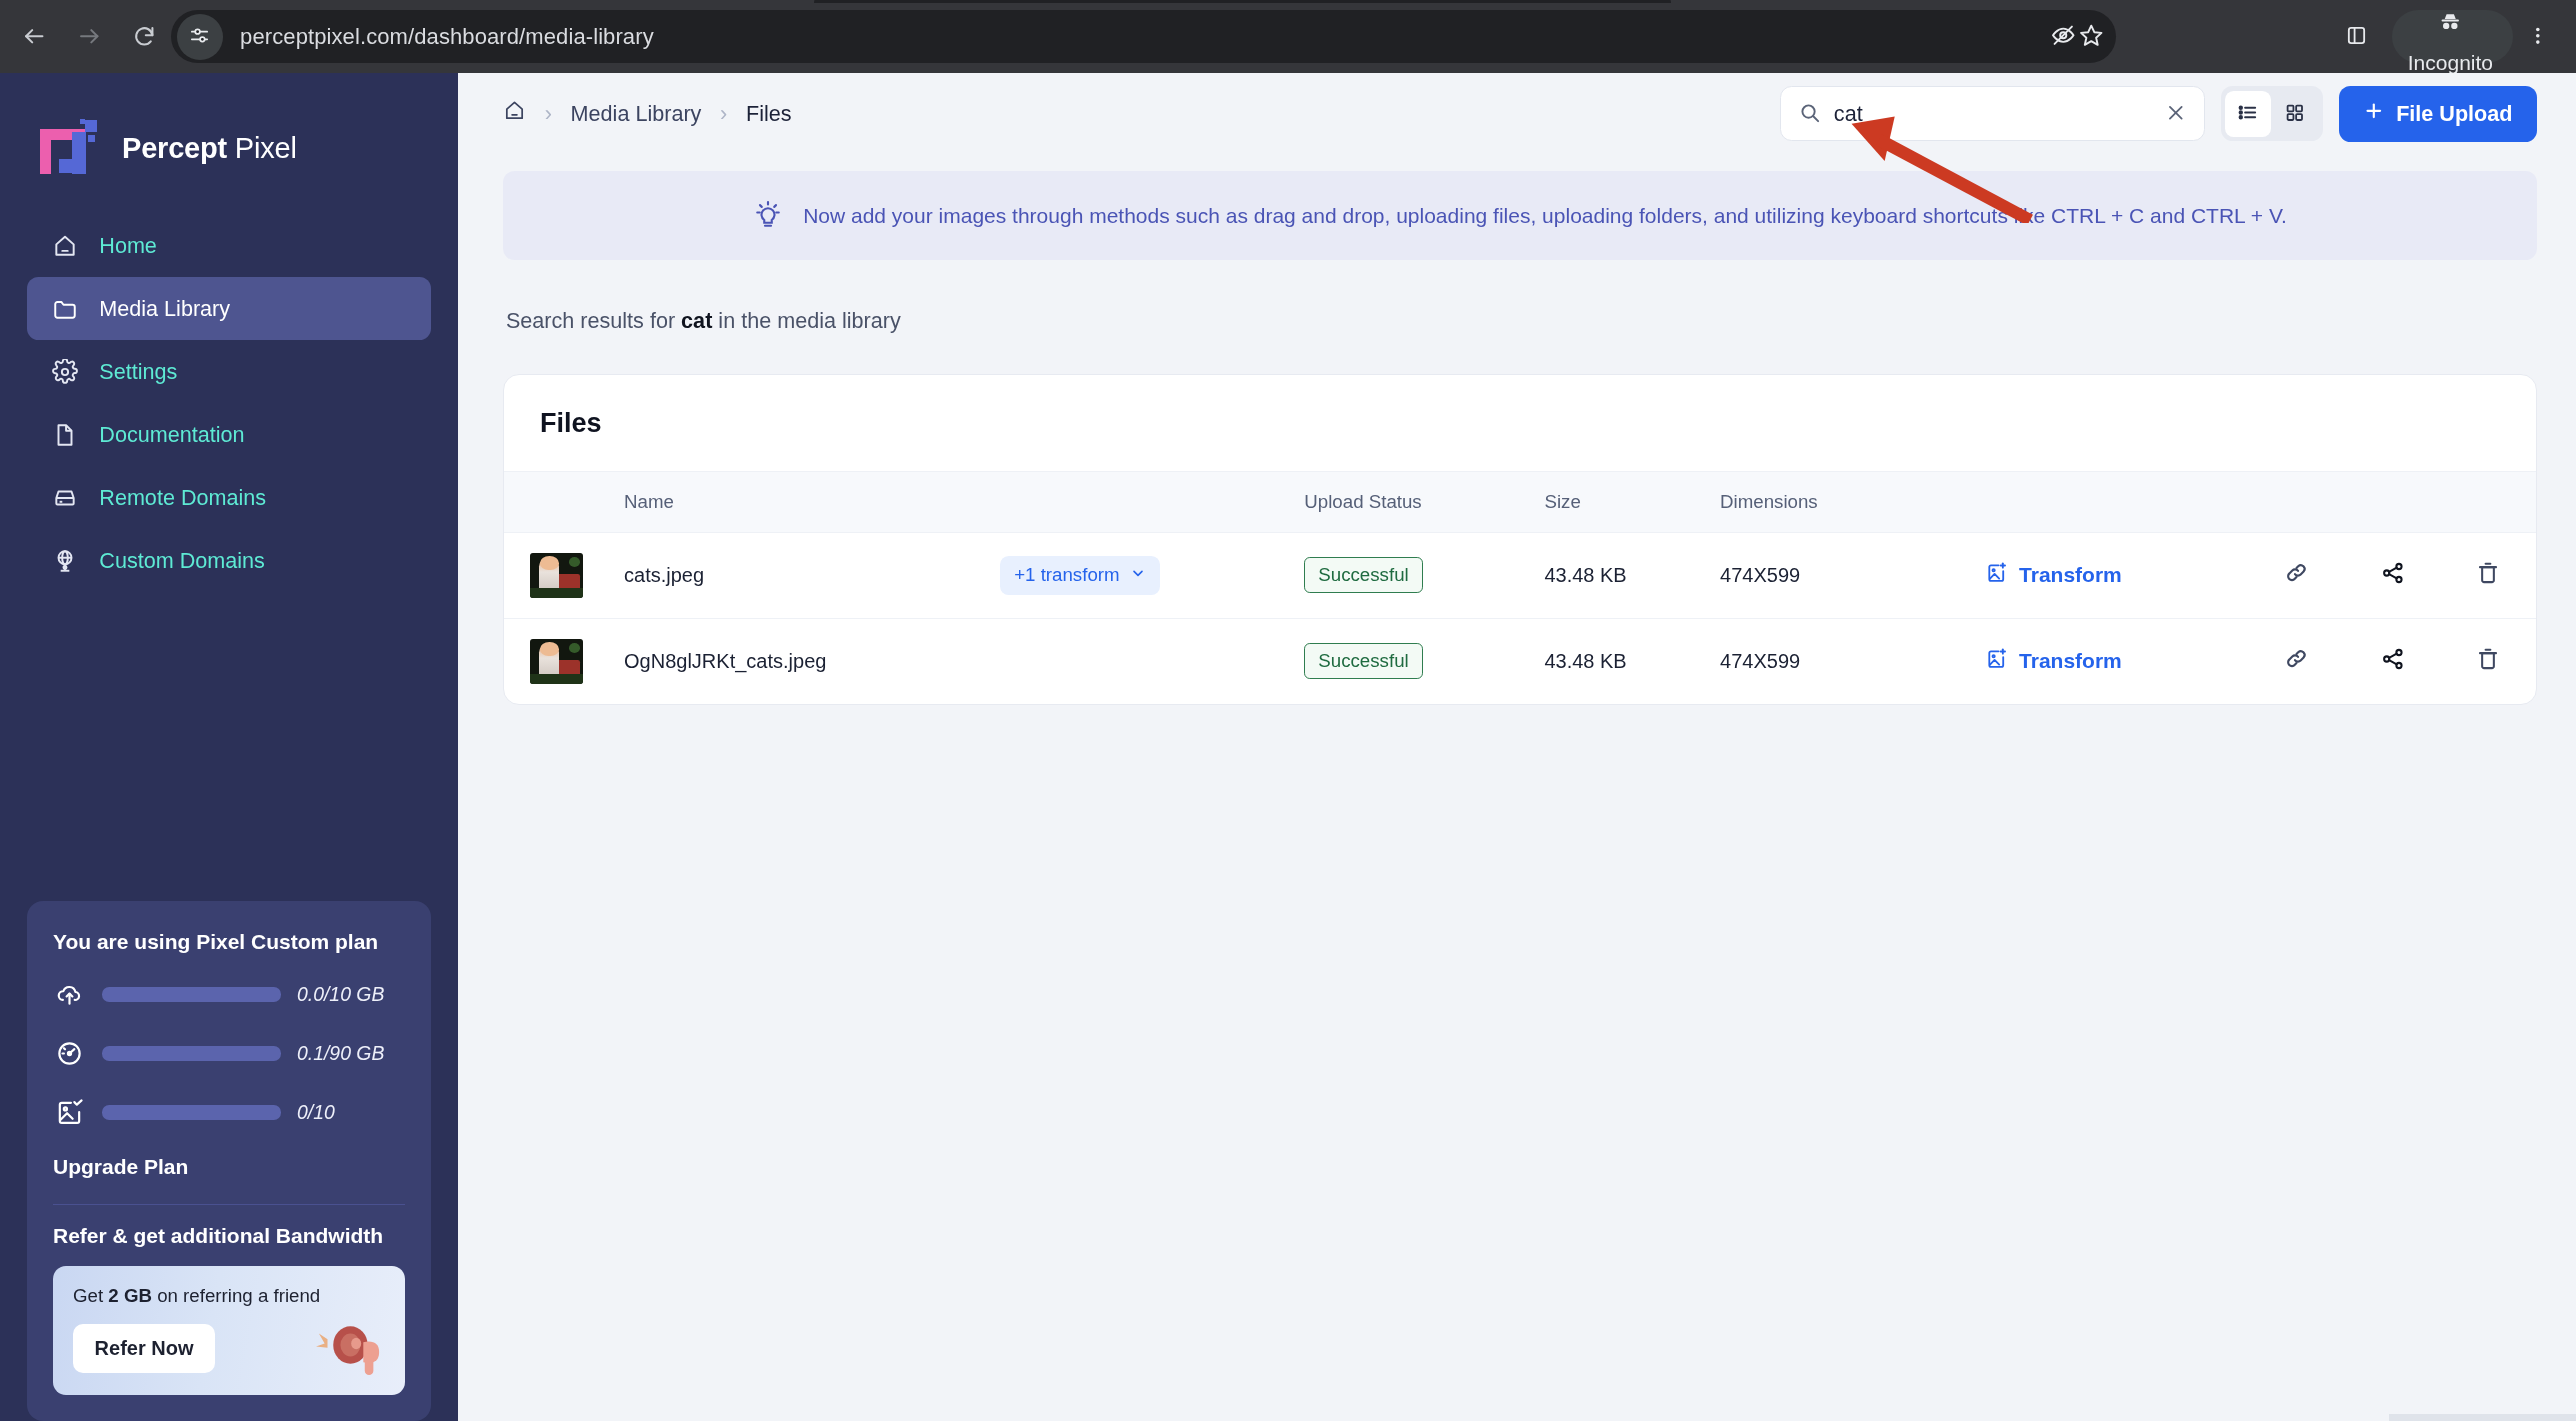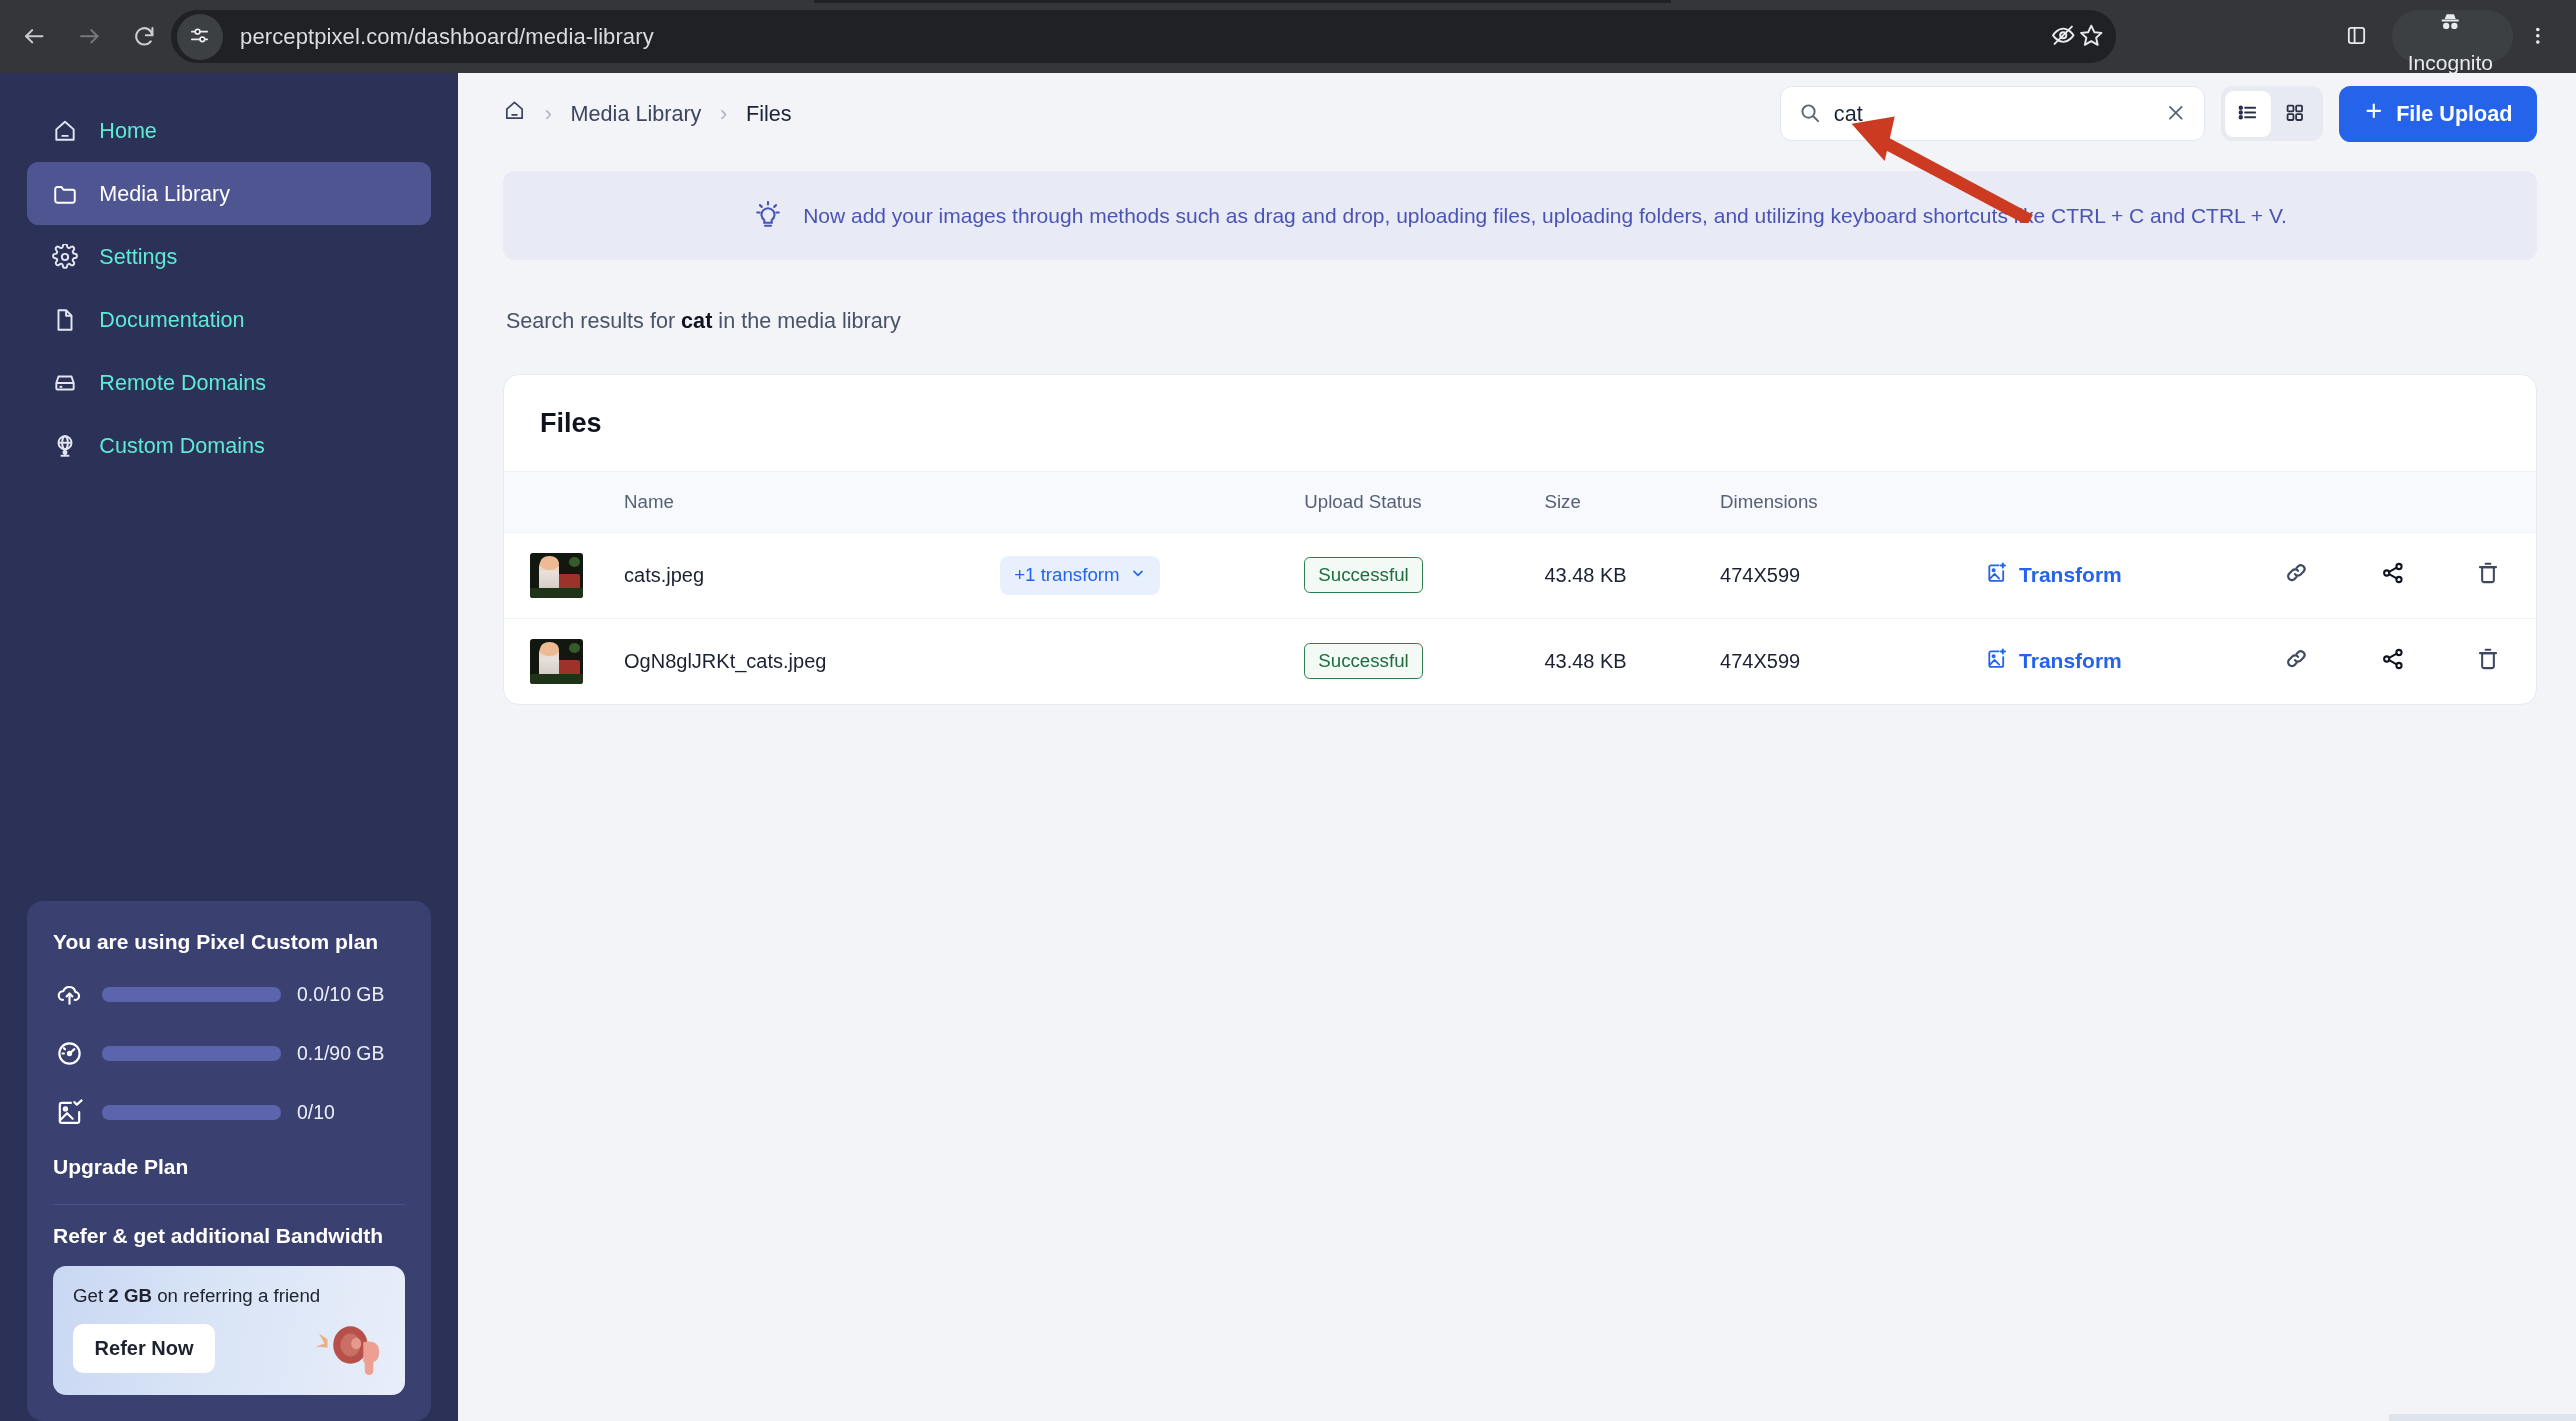--- a/index.html
+++ b/index.html
@@ -122,21 +122,21 @@
   }
   .nav-item.active { background: #4e5590; color: #ffffff; }
   .nav-item .ic { width: 32px; height: 32px; display: flex; align-items: center; justify-content: center; }
 
   .plan-card {
     margin: auto 27px 0 27px;
     background: #3a4070; border-radius: 16px;
     padding: 29px 26px 26px 26px;
   }
   .plan-title { color: #ffffff; font-size: 21px; font-weight: 700; margin-bottom: 24.5px; }
-  .meter-row { display: flex; align-items: center; gap: 16px; margin-bottom: 26px; }
+  .meter-row { display: flex; align-items: center; gap: 16px; margin-bottom: 26px; font-style: italic; }
   .meter-ic { width: 33px; height: 33px; flex: none; display:flex; align-items:center; justify-content:center; }
   .meter-bar {
     width: 179px; height: 14.4px; border-radius: 7.2px;
     background: #5b64ad;
   }
   .meter-val { color: #eef0fa; font-size: 19.4px; white-space: nowrap; }
   .upgrade { color: #ffffff; font-size: 21px; font-weight: 700; cursor: pointer; margin-top: 19px; }
   .divider { height: 1.4px; background: #4a5190; margin: 24.5px 0 18.7px 0; }
   .refer-title { color: #ffffff; font-size: 21px; font-weight: 700; margin-bottom: 18.7px; }
   .refer-box {
@@ -367,20 +367,33 @@
             <circle cx="12" cy="19" r="2"></circle>
           </svg>
       </span>
     </div>
   </div>
 </div>
 
 <div class="app">
 
   <aside class="sidebar">
+    <div class="brand">
+      <div class="brand-mark">
+        <div class="bm-pink"></div>
+          <div class="bm-blue-tall"></div>
+          <div class="bm-blue-mid"></div>
+        <div class="bm-blue-sq"></div>
+          <div class="bm-blue-dot"></div>
+          <div class="bm-blue-tiny"></div>
+      </div>
+      <div class="brand-text">
+        <b>Percept</b><i>&nbsp;</i><i>Pixel</i>
+      </div>
+    </div>
 
     <nav class="nav">
       <div class="nav-item">
         <span class="ic">
           <svg width="26" height="26" viewBox="0 0 24 24" fill="none" stroke="#e3e6f2" stroke-width="1.8" stroke-linecap="round" stroke-linejoin="round">
               <path d="M4 10.5 12 3.5l8 7V20H4z"></path>
               <line x1="9.5" y1="16.5" x2="14.5" y2="16.5"></line>
             </svg>
         </span>
         <span>Home</span>

